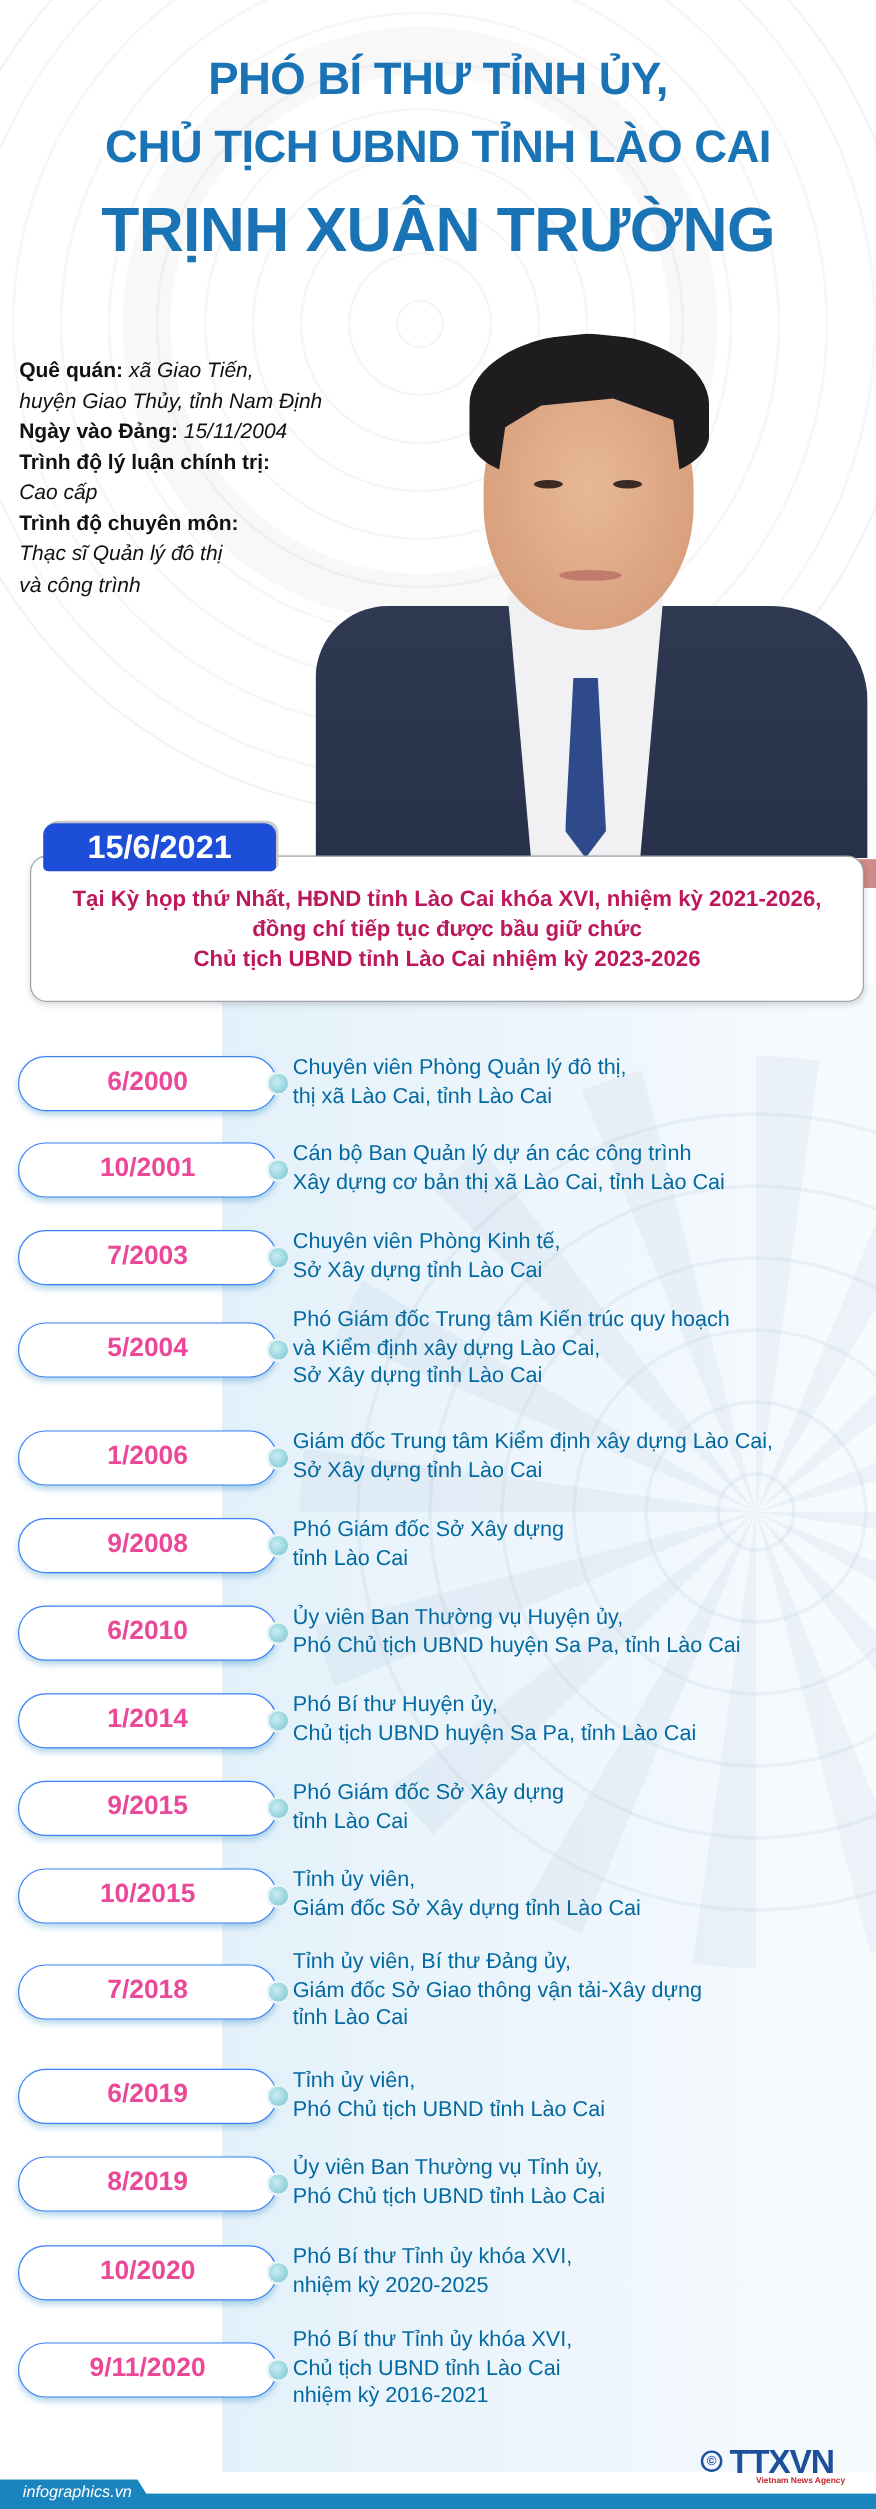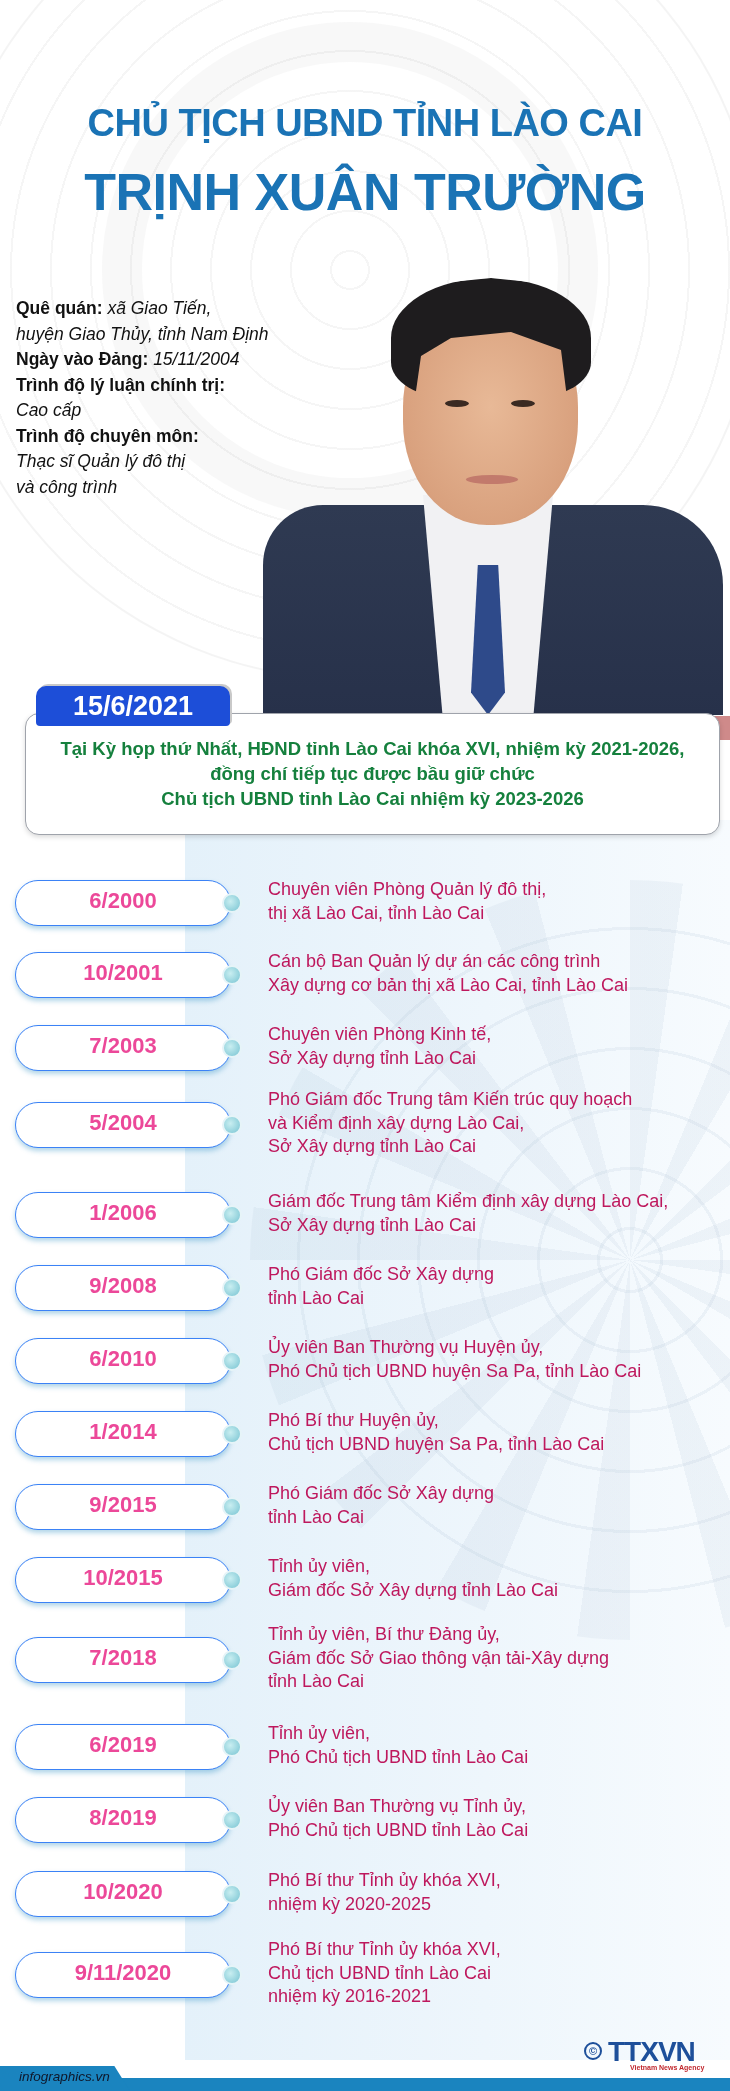--- a/index.html
+++ b/index.html
@@ -84,61 +84,62 @@
     font-size: 27px; line-height: 40px; text-align: center; box-shadow: 2px -2px 0 #c9c9c9;
     z-index: 3;
   }
   .highlight-box {
     position: absolute; left: 25px; top: 713px; width: 695px; height: 122px;
     background: #fff; border: 1px solid #9fa3ab; border-radius: 14px;
     box-shadow: 0 2px 5px rgba(0,0,0,0.15); z-index: 2;
   }
   .highlight-box .text {
     position: absolute; left: 0; top: 22px; width: 100%; text-align: center;
-    color: #15803d; font-weight: bold; font-size: 18.5px; line-height: 25px;
+    color: #be185d; font-weight: bold; font-size: 18.5px; line-height: 25px;
   }
   .pink-strip { position: absolute; left: 712px; top: 716px; width: 18px; height: 24px; background: #cf8a8a; z-index: 1; }
 
   .timeline { position: absolute; left: 0; top: 0; width: 730px; }
   .tl-item { position: absolute; left: 0; width: 730px; }
   .pill {
     position: absolute; left: 15px; width: 216px; height: 46px;
     background: #fff; border: 1px solid #3b82f6; border-radius: 24px;
     box-shadow: 0 3px 5px rgba(31,134,189,0.35);
     text-align: center; font-weight: bold; font-size: 22px; line-height: 40px; color: #ec4899;
   }
   .dot {
     position: absolute; left: 222px; width: 20px; height: 20px; border-radius: 50%;
     background: radial-gradient(circle at 40% 40%, #c9eef1 0%, #8fd0db 70%, #6bb9c8 100%);
     border: 2px solid #e6f4f8;
   }
   .desc {
-    position: absolute; left: 268px; width: 460px; font-size: 18px; line-height: 23.5px; color: #be185d;
+    position: absolute; left: 244px; width: 460px; font-size: 18px; line-height: 23.5px; color: #0369a1;
   }
 
   .footer-bar { position: absolute; left: 0; top: 2078px; width: 730px; height: 13px; background: #1a84bf; }
   .footer-tab {
     position: absolute; left: 0; top: 2066px; width: 130px; height: 25px; background: #1a84bf;
     clip-path: polygon(0 0, 88% 0, 100% 100%, 0 100%);
   }
-  .footer-tab span { position: absolute; left: 19px; top: 3px; color: #0f172a; font-style: italic; font-size: 13.5px; }
+  .footer-tab span { position: absolute; left: 19px; top: 3px; color: #ffffff; font-style: italic; font-size: 13.5px; }
   .logo { position: absolute; left: 580px; top: 2038px; width: 135px; height: 40px; }
   .logo .copy { position: absolute; left: 4px; top: 4px; width: 18px; height: 18px; border: 2px solid #1d4f9a; border-radius: 50%;
     font-size: 11px; line-height: 14px; text-align: center; color: #1d4f9a; font-weight: bold; }
   .logo .brand { position: absolute; left: 28px; top: -2px; font-size: 28px; font-weight: 900; color: #1d4f9a; letter-spacing: -1px; }
   .logo .tag { position: absolute; left: 50px; top: 26px; font-size: 7px; font-weight: bold; color: #c0272d; }
 </style>
 </head>
 <body>
 
 <div class="page">
   <div class="drum top"></div>
   <div class="blue-panel"></div>
   <div class="drum mid"></div>
 
+  <h1 class="title l1">PHÓ BÍ THƯ TỈNH ỦY,</h1>
   <h1 class="title l2">CHỦ TỊCH UBND TỈNH LÀO CAI</h1>
   <h1 class="title l3">TRỊNH XUÂN TRƯỜNG</h1>
 
   <div class="bio">
     <div class="row"><b>Quê quán:</b> <i>xã Giao Tiến,</i></div>
     <div class="row"><i>huyện Giao Thủy, tỉnh Nam Định</i></div>
     <div class="row"><b>Ngày vào Đảng:</b> <i>15/11/2004</i></div>
     <div class="row"><b>Trình độ lý luận chính trị:</b></div>
     <div class="row"><i>Cao cấp</i></div>
     <div class="row"><b>Trình độ chuyên môn:</b></div>

